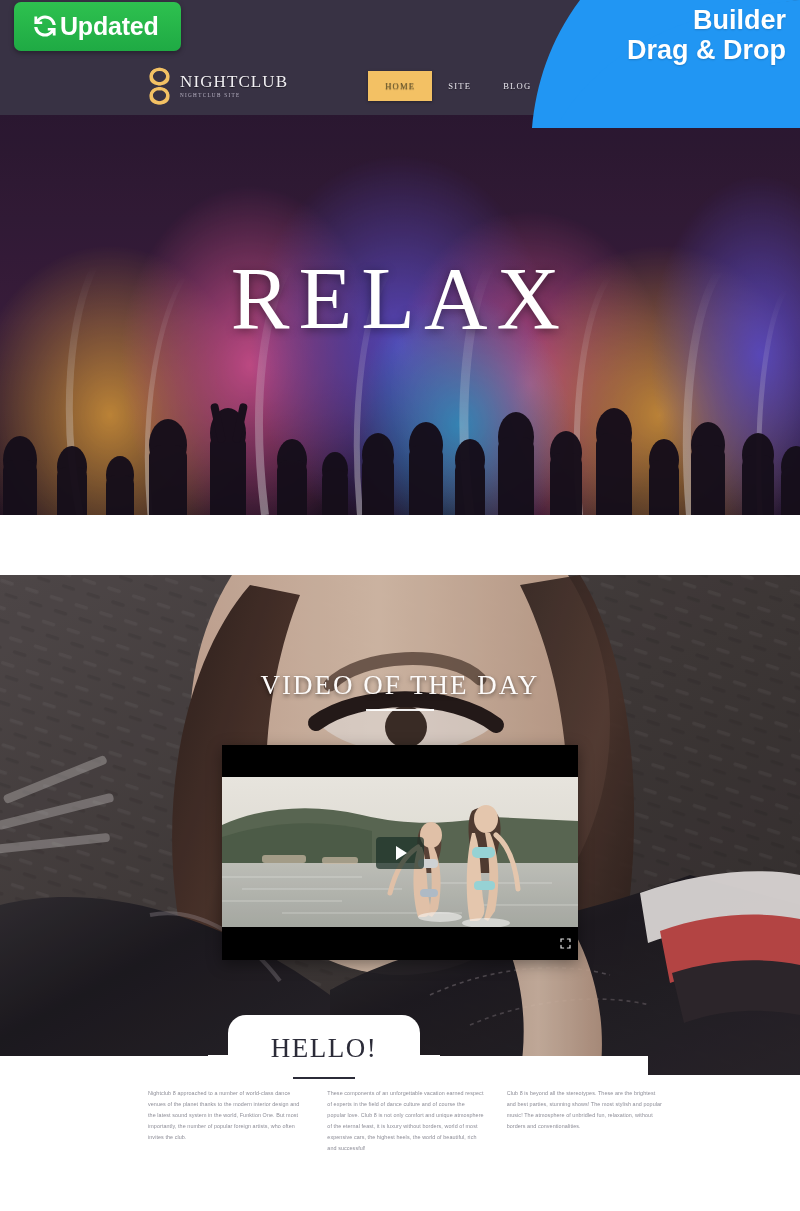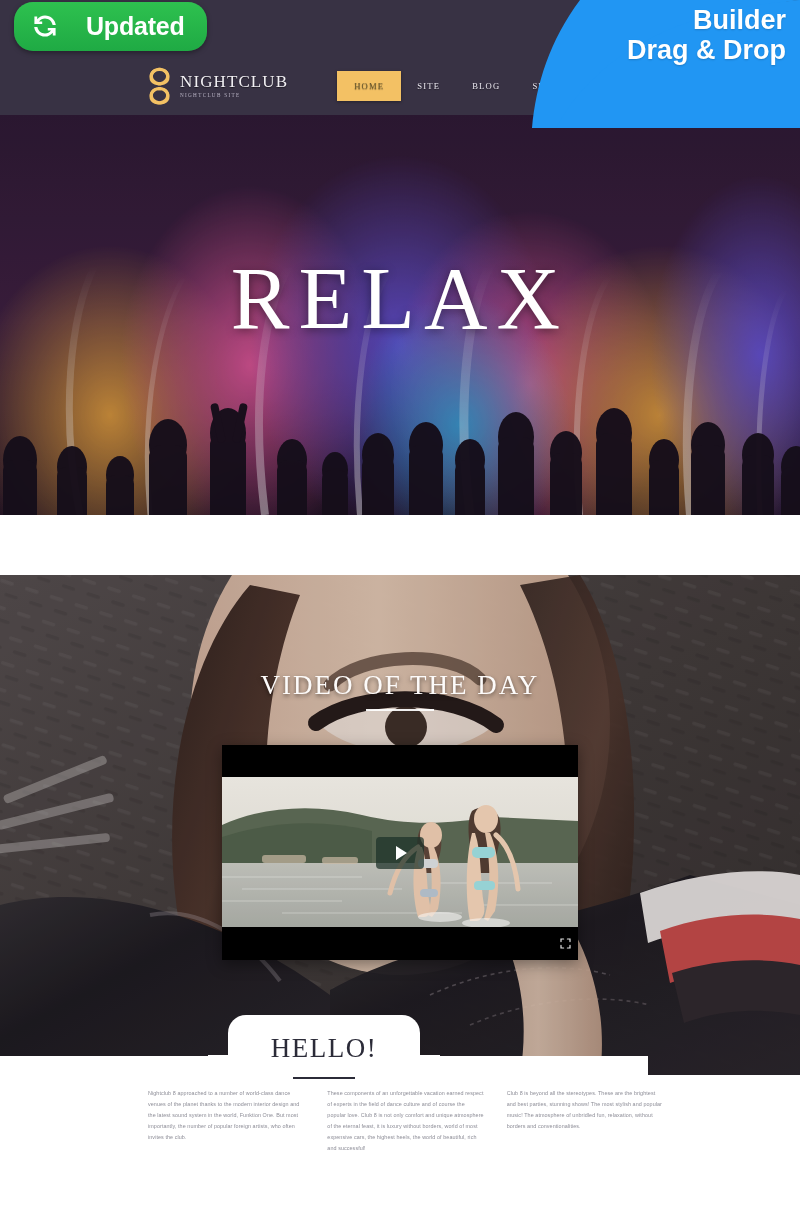--- a/index.html
+++ b/index.html
@@ -37,30 +37,31 @@
   .nav { display:flex; align-items:center; margin-left:49px; gap:0; }
   .nav-item {
     font-family:"Liberation Serif", serif;
     font-size:8.6px; letter-spacing:1.2px; color:#ece9f1;
     padding:9px 16px; cursor:pointer; white-space:nowrap;
     text-shadow:0 1px 1px rgba(0,0,0,.45);
   }
   .nav-item.active {
     background:#f3c164; color:#6b5a2e; padding:10px 17px;
     box-shadow:0 1px 3px rgba(0,0,0,.35);
+    margin-left:31px;
   }
 
   
   .updated-badge {
     position:absolute; left:14px; top:2px; z-index:40;
     background:#22b14c;
     background:linear-gradient(180deg,#2ec14f 0%,#1faa44 100%);
-    border-radius:19px;
+    border-radius:7px;
     padding:10px 22px 11px 17px;
-    display:flex; align-items:center; gap:27px;
+    display:flex; align-items:center; gap:1px;
     box-shadow:0 2px 5px rgba(0,0,0,.35);
   }
   .updated-badge .lbl {
     color:#fff; font-size:25px; font-weight:bold; letter-spacing:-.2px;
     line-height:1;
   }
   .sync-icon svg { display:block; }
 
   
   .ribbon {

